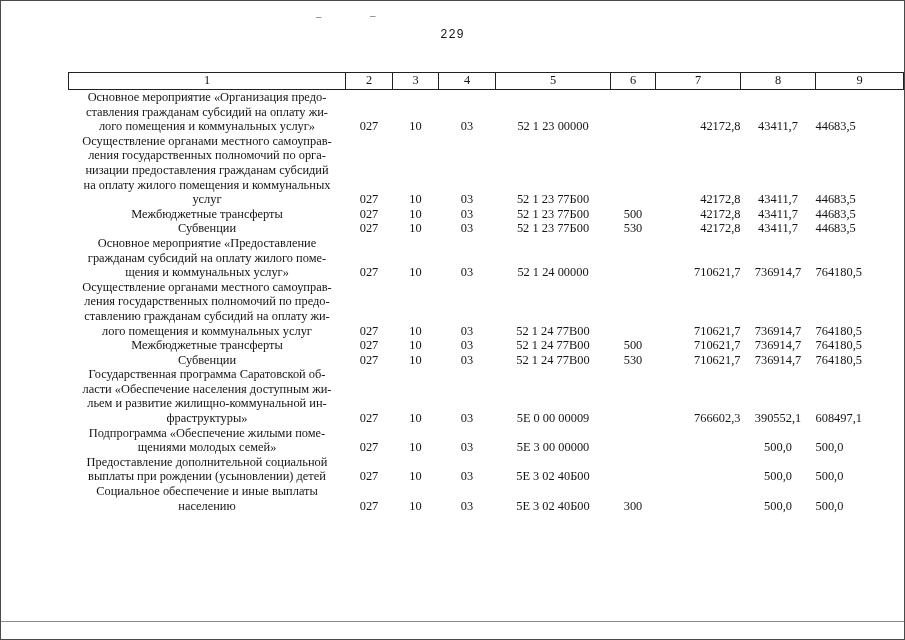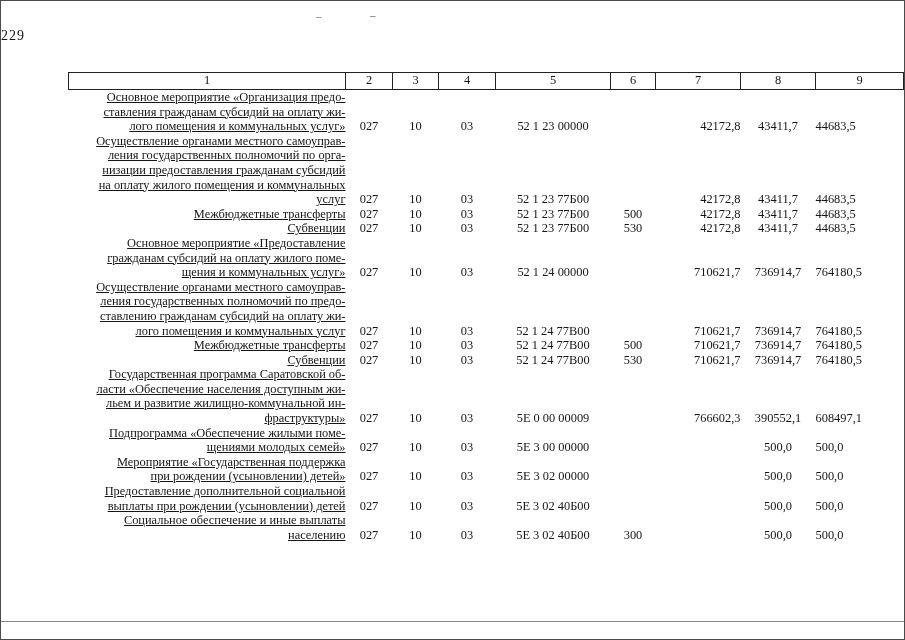--- a/index.html
+++ b/index.html
@@ -9,21 +9,21 @@
     background:#fff;
     box-sizing:border-box;
     border:1px solid #4a4a4a;
     overflow:hidden;
     font-family:"Liberation Serif","DejaVu Serif",serif;
     color:#151515;
     font-size:12.4px;
   }
   .pagenum{
     position:absolute;top:27px;left:0;right:0;
-    text-align:left;font-size:14px;letter-spacing:1px;
+    text-align:center;font-size:12px;letter-spacing:1px;font-family:Liberation Mono, monospace;
   }
   .artifact{position:absolute;color:#444;font-size:11px;}
   .artifact.a1{top:9px;left:315px;}
   .artifact.a2{top:8px;left:369px;}
   .bottom-edge{
     position:absolute;left:0;right:0;top:620px;
     border-top:1px solid #8a8a8a;height:0;
   }
   table.budget{
     position:absolute;left:67px;top:71px;
@@ -38,25 +38,24 @@
     text-align:center;
     padding:0 0 1px 0;
     height:15px;
     font-size:12.4px;
   }
   table.budget td{
     vertical-align:bottom;
     padding:0;
   }
   td.c1{
-    text-align:right;
+    text-align:center;
     padding-left:9px;
     padding-right:2px;
     white-space:pre-line;
-    text-decoration:underline;
   }
   td.c2,td.c3,td.c4,td.c5,td.c6{text-align:center;}
   td.c7{text-align:right;padding-right:5px;}
   td.c8{text-align:center;padding-right:24px;}
   td.c9{text-align:left;padding-right:28px;}
   col.c1{width:277px;} col.c2{width:47px;} col.c3{width:46px;}
   col.c4{width:57px;}  col.c5{width:115px;} col.c6{width:45px;}
   col.c7{width:85px;}  col.c8{width:75px;}  col.c9{width:88px;}
 </style>
 </head>
@@ -214,32 +213,20 @@
           <td class="c2">027</td>
           <td class="c3">10</td>
           <td class="c4">03</td>
           <td class="c5">5Е 3 00 00000</td>
           <td class="c6"></td>
           <td class="c7"></td>
           <td class="c8">500,0</td>
           <td class="c9">500,0</td>
         </tr>
         <tr>
-          <td class="c1">Мероприятие «Государственная поддержка
-при рождении (усыновлении) детей»</td>
-          <td class="c2">027</td>
-          <td class="c3">10</td>
-          <td class="c4">03</td>
-          <td class="c5">5Е 3 02 00000</td>
-          <td class="c6"></td>
-          <td class="c7"></td>
-          <td class="c8">500,0</td>
-          <td class="c9">500,0</td>
-        </tr>
-        <tr>
           <td class="c1">Предоставление дополнительной социальной
 выплаты при рождении (усыновлении) детей</td>
           <td class="c2">027</td>
           <td class="c3">10</td>
           <td class="c4">03</td>
           <td class="c5">5Е 3 02 40Б00</td>
           <td class="c6"></td>
           <td class="c7"></td>
           <td class="c8">500,0</td>
           <td class="c9">500,0</td>

